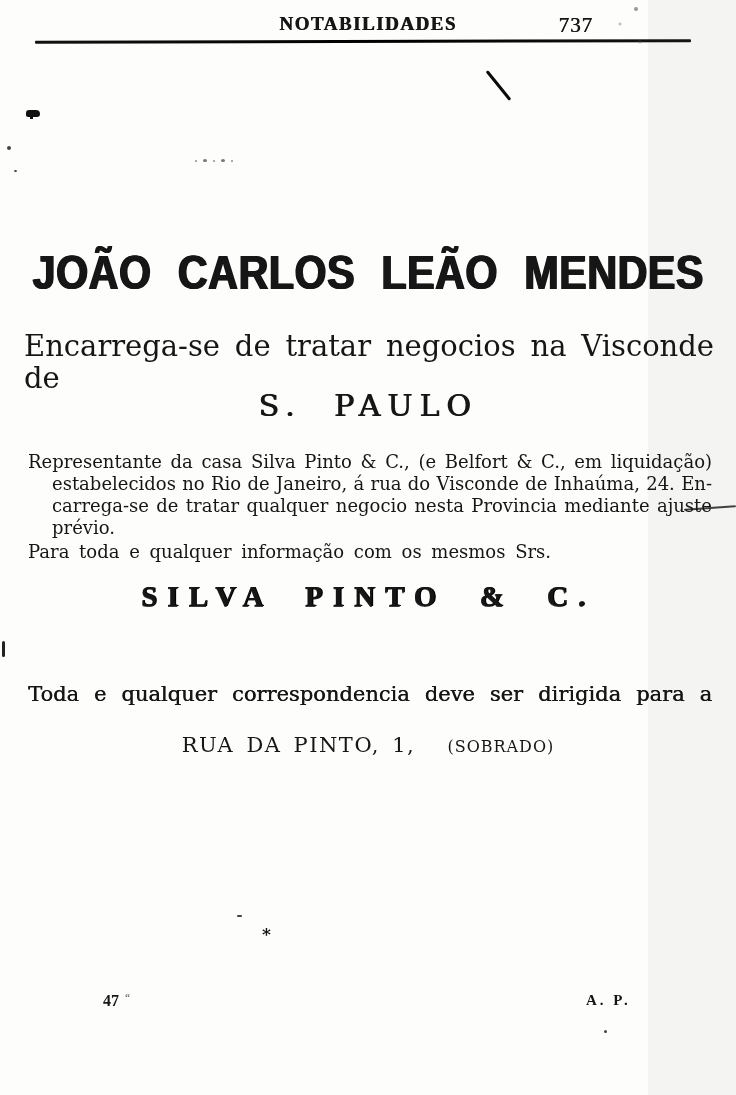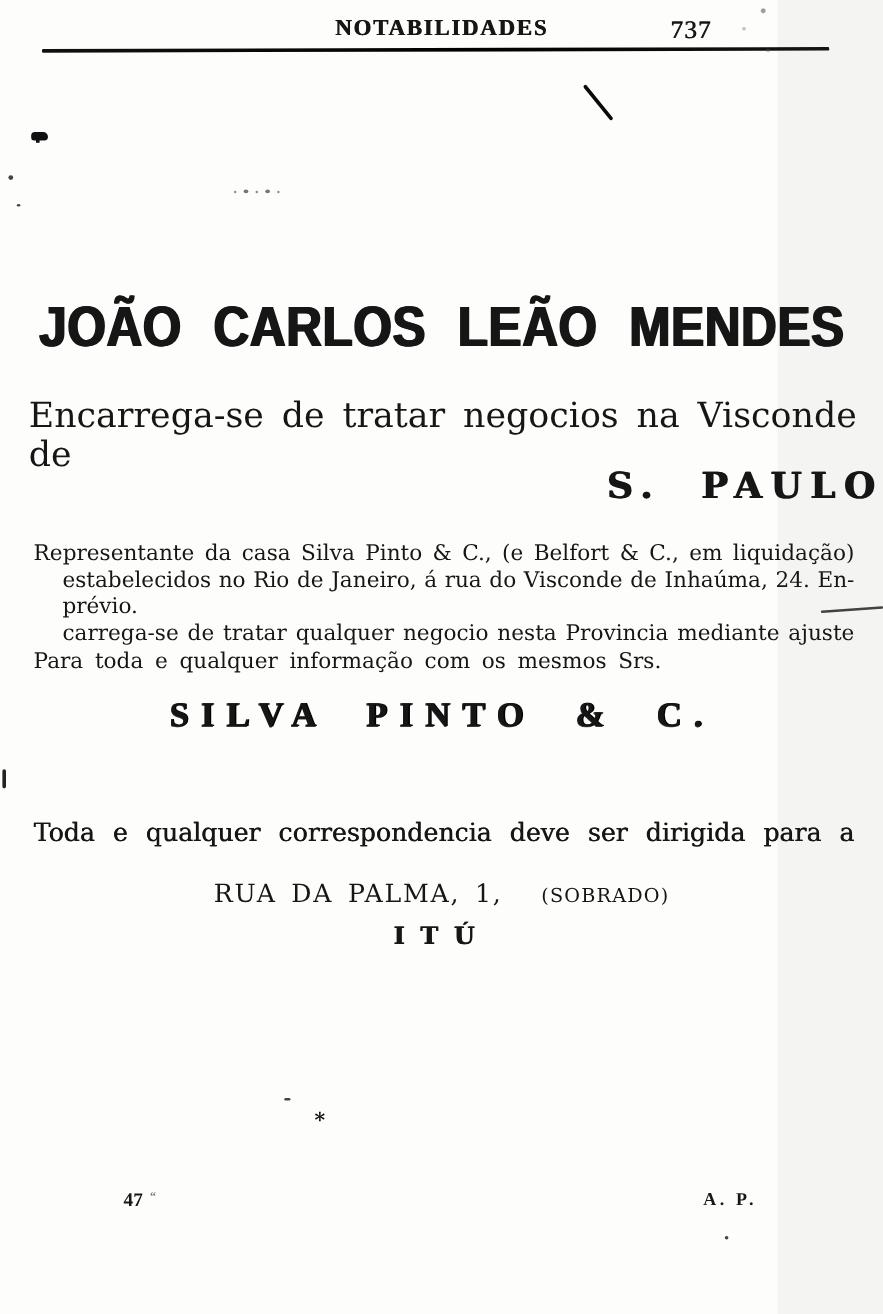--- a/index.html
+++ b/index.html
@@ -82,22 +82,22 @@
   }
   .ad-tagline{
     position:absolute;left:24px;top:331px;width:690px;
     font-size:29px;line-height:1.1;
     text-align:justify;text-align-last:justify;
     white-space:normal;
     font-family:"DejaVu Serif", serif;
   }
   .ad-province{
     position:absolute;left:0;top:388px;width:736px;
-    text-align:right;
-    font-weight:bold;font-size:30px;
+    text-align:center;
+    font-weight:normal;font-size:30px;
     letter-spacing:7px;word-spacing:16px;
     text-shadow:0.9px 0 0 currentColor;
     font-family:"DejaVu Serif", serif;
   }
   .body-block{
     position:absolute;left:28px;top:451px;width:684px;
     font-size:18px;line-height:22px;
   }
   .body-line{text-align:justify;text-align-last:justify;}
   .body-line.indented{padding-left:24px;}
@@ -179,33 +179,32 @@
   <div class="speck" style="left:604px;top:1030px;width:3px;height:3px;"></div>
   <div class="speck" style="left:2px;top:641px;width:3px;height:16px;border-radius:2px;background:#222;"></div>
 
   <div class="ad-name">JOÃO CARLOS LEÃO MENDES</div>
   <div class="ad-tagline">Encarrega-se de tratar negocios na Visconde de</div>
   <div class="ad-province">S. PAULO</div>
 
   <div class="body-block">
     <div class="body-line">Representante da casa Silva Pinto &amp; C., (e Belfort &amp; C., em liquidação)</div>
     <div class="body-line indented">estabelecidos no Rio de Janeiro, á rua do Visconde de Inhaúma, 24. En-</div>
+    <div class="body-line indented">carrega-se de tratar qualquer negocio nesta Provincia mediante ajuste</div>
     <div class="body-line indented last">prévio.</div>
-    <div class="body-line indented">carrega-se de tratar qualquer negocio nesta Provincia mediante ajuste</div>
   </div>
   <div class="info-line">Para toda e qualquer informação com os mesmos Srs.</div>
 
   <div class="firm-name">SILVA PINTO &amp; C.</div>
   <div class="correspondence">Toda e qualquer correspondencia deve ser dirigida para a</div>
 
   <div class="street-address">
-    <span>RUA DA PALMA, 1,</span>
+    <span>RUA DA PINTO, 1,</span>
     <span class="note">(SOBRADO)</span>
   </div>
-  <div class="city">ITÚ</div>
 
   <div class="asterisk-mark">*</div>
 
   <div class="footer-sig">
     <span>47</span><span class="ditto">“</span>
   </div>
   <div class="footer-initials">A. P.</div>
 
 </div>
 

